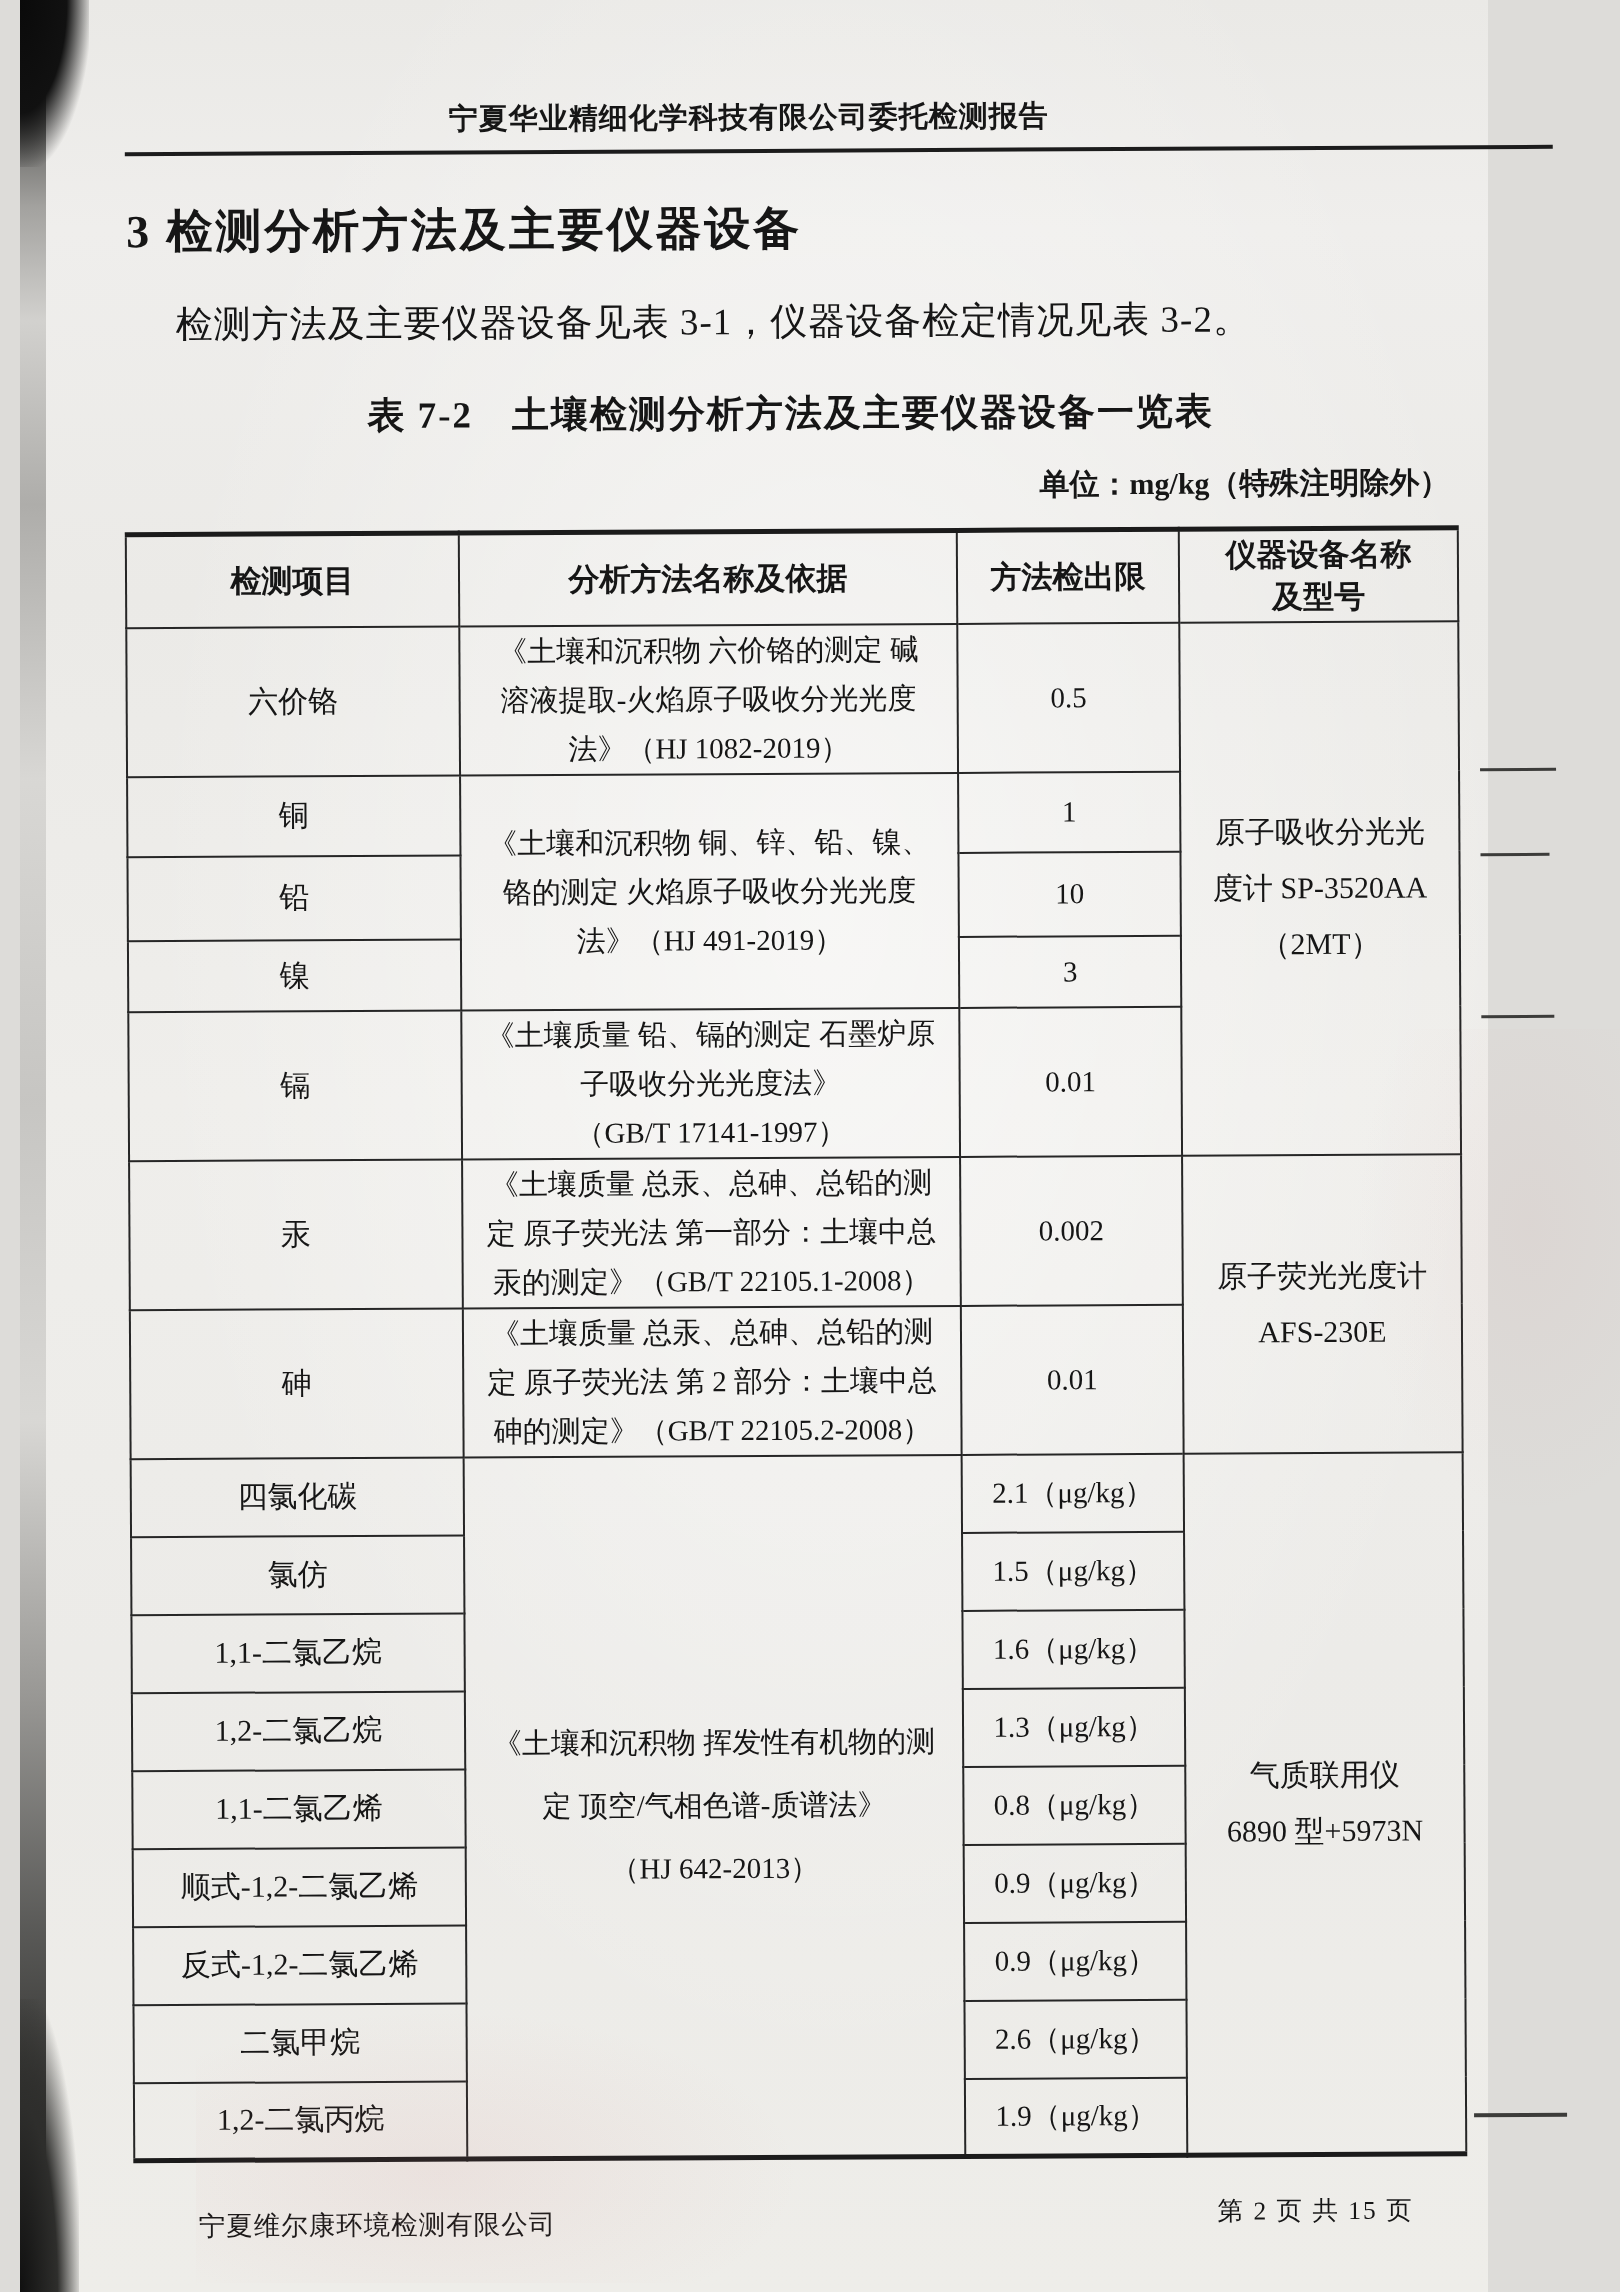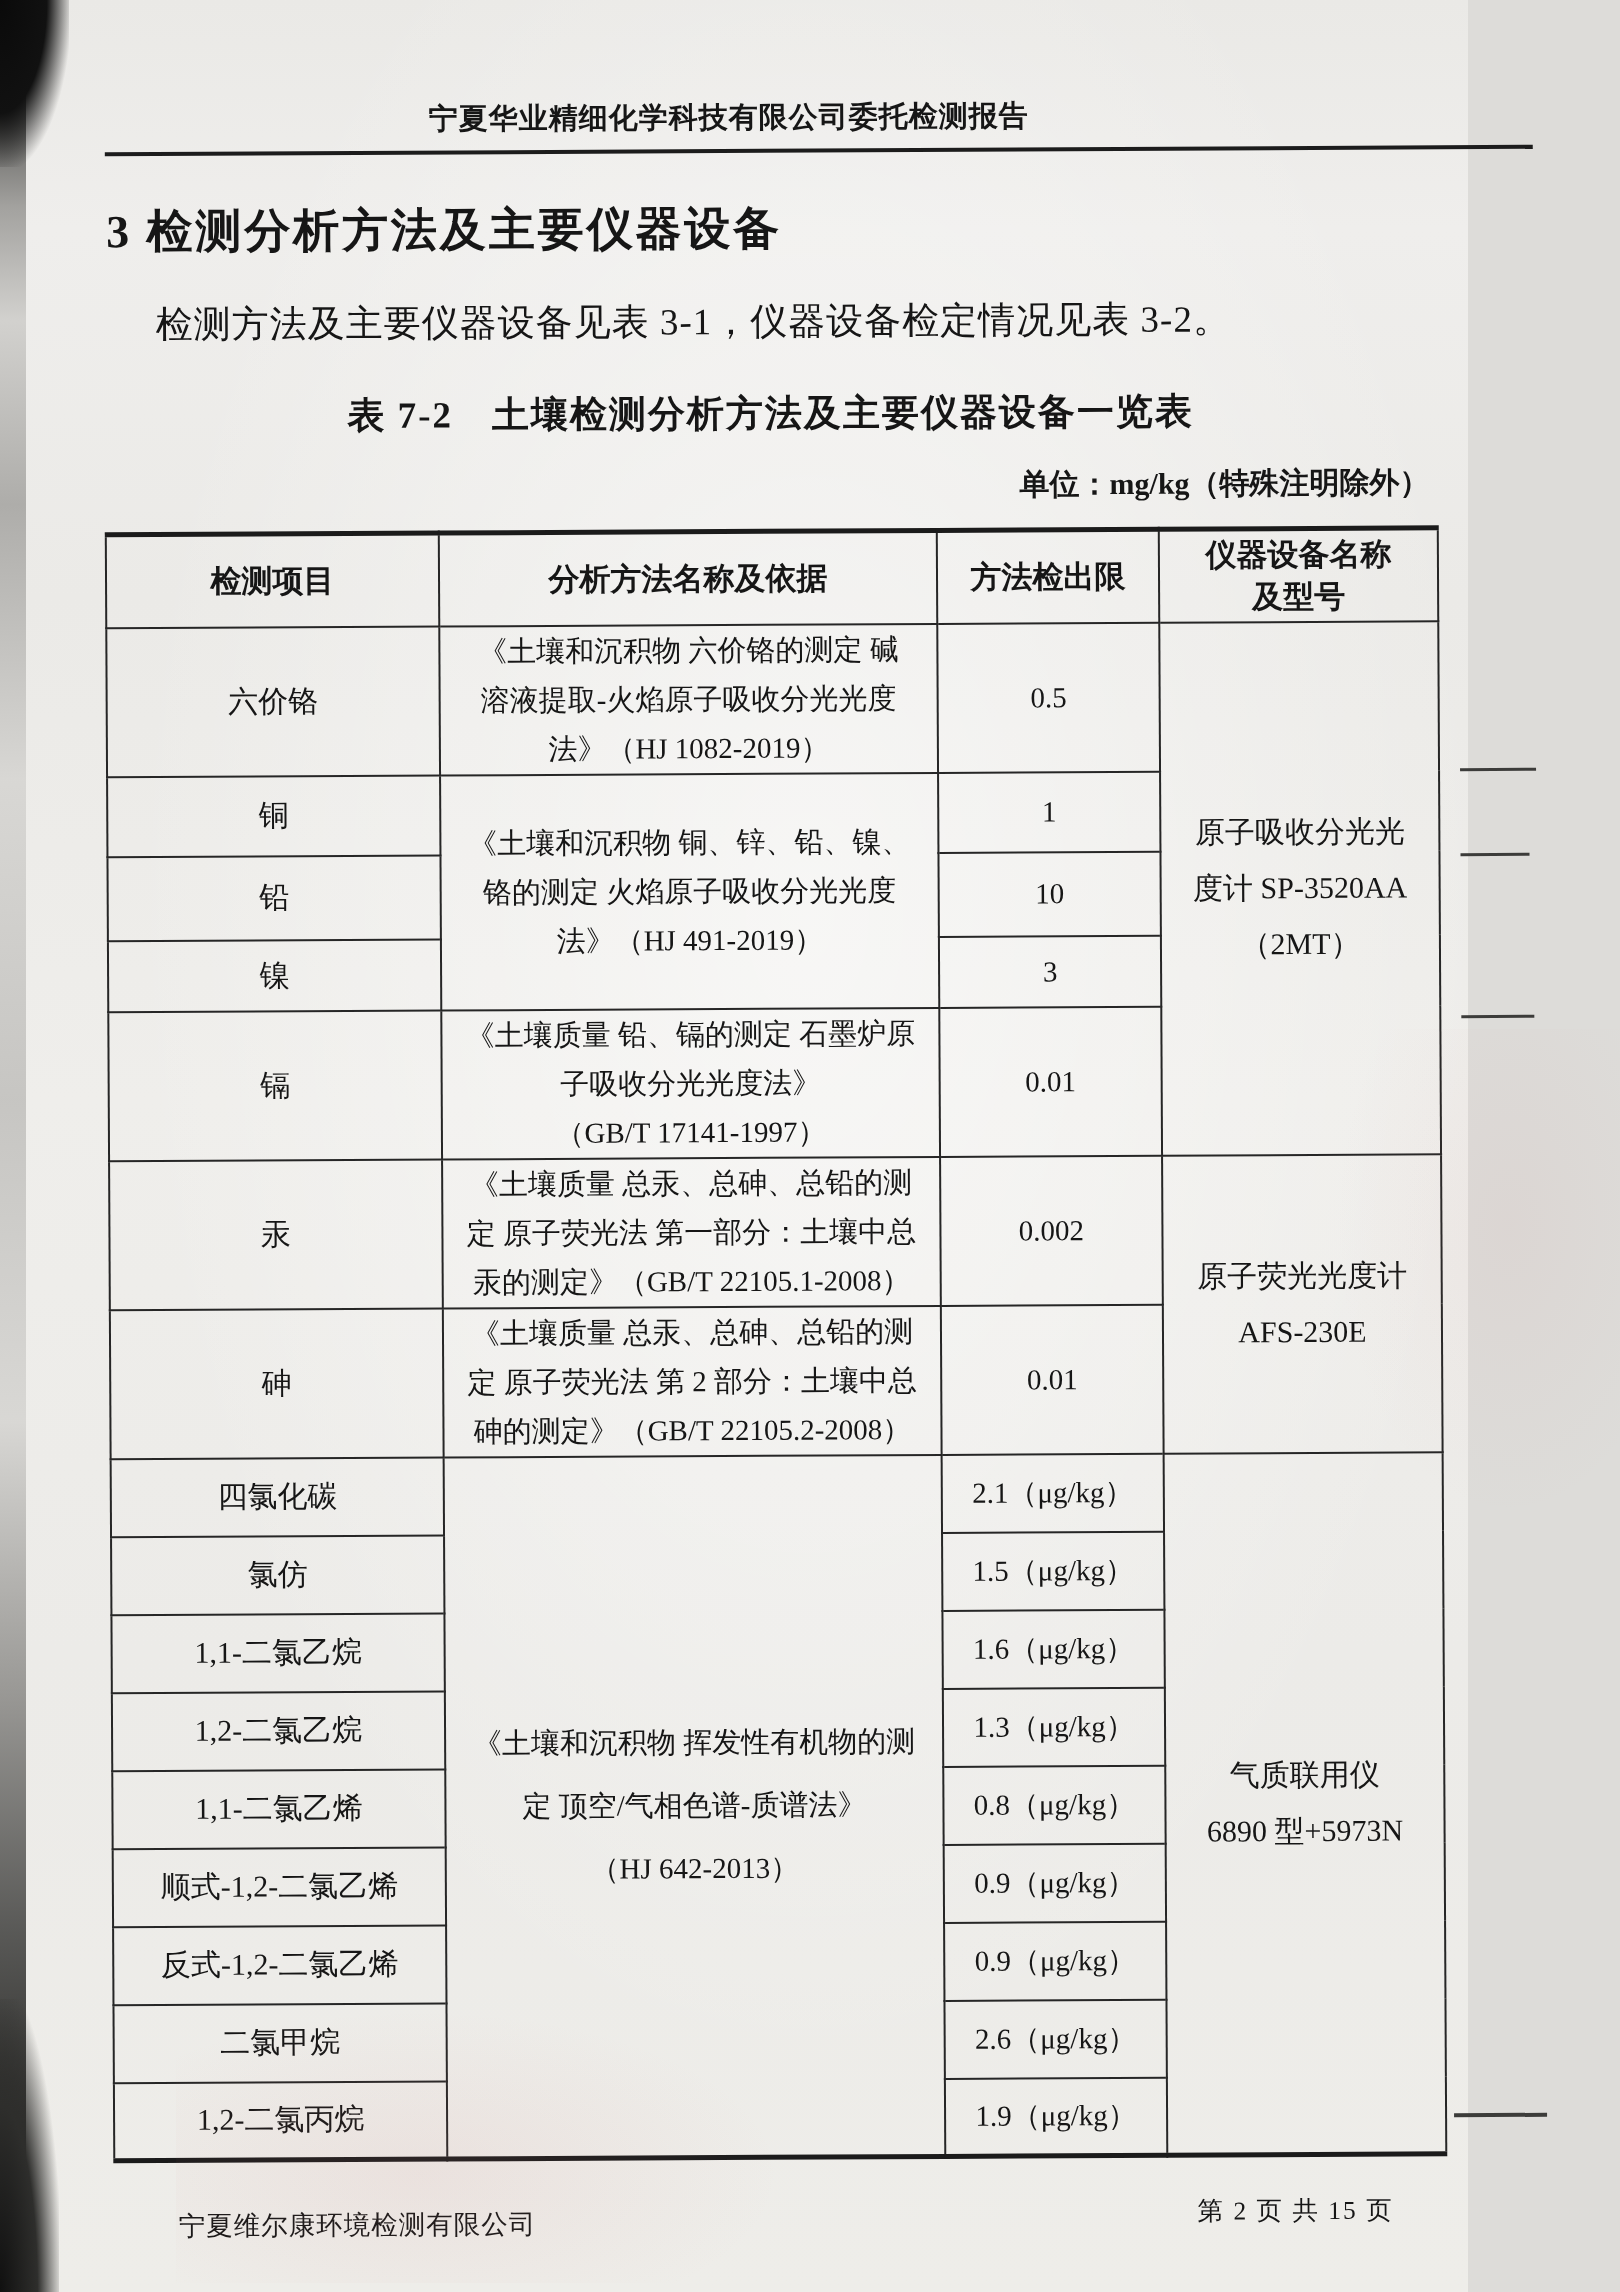--- a/index.html
+++ b/index.html
@@ -8,20 +8,21 @@
     font-family:"Liberation Serif","DejaVu Serif",serif;
     color:#161616;
     background:#dddcd9;
     overflow:hidden;
   }
   .page {
     position:relative; width:1468px; height:2293px;
     background:
       radial-gradient(ellipse at 55% 40%, rgba(255,255,255,0.55) 0%, rgba(255,255,255,0) 60%),
       linear-gradient(180deg,#eae9e6 0%,#efeeec 10%,#ebeae7 26%,#efeeeb 48%,#ecebe8 72%,#eeede9 100%);
+    margin-left: 20px;
   }
   .content { position:absolute; inset:0; transform:rotate(-0.3deg); transform-origin:50% 50%; }
 
   
   .scan-edge-left{
     position:absolute; left:0; top:0; width:25.5px; height:2293px; z-index:5;
     background:linear-gradient(180deg,
       #0c0c0c 0%, #3a3a38 4%, #9a9996 9%, #cfcecb 14%, #a7a6a3 22%,
       #d6d5d2 34%, #c2c1be 48%, #d6d5d2 62%, #8f8e8b 74%,
       #4a4a48 84%, #161614 93%, #0a0a0a 100%);

